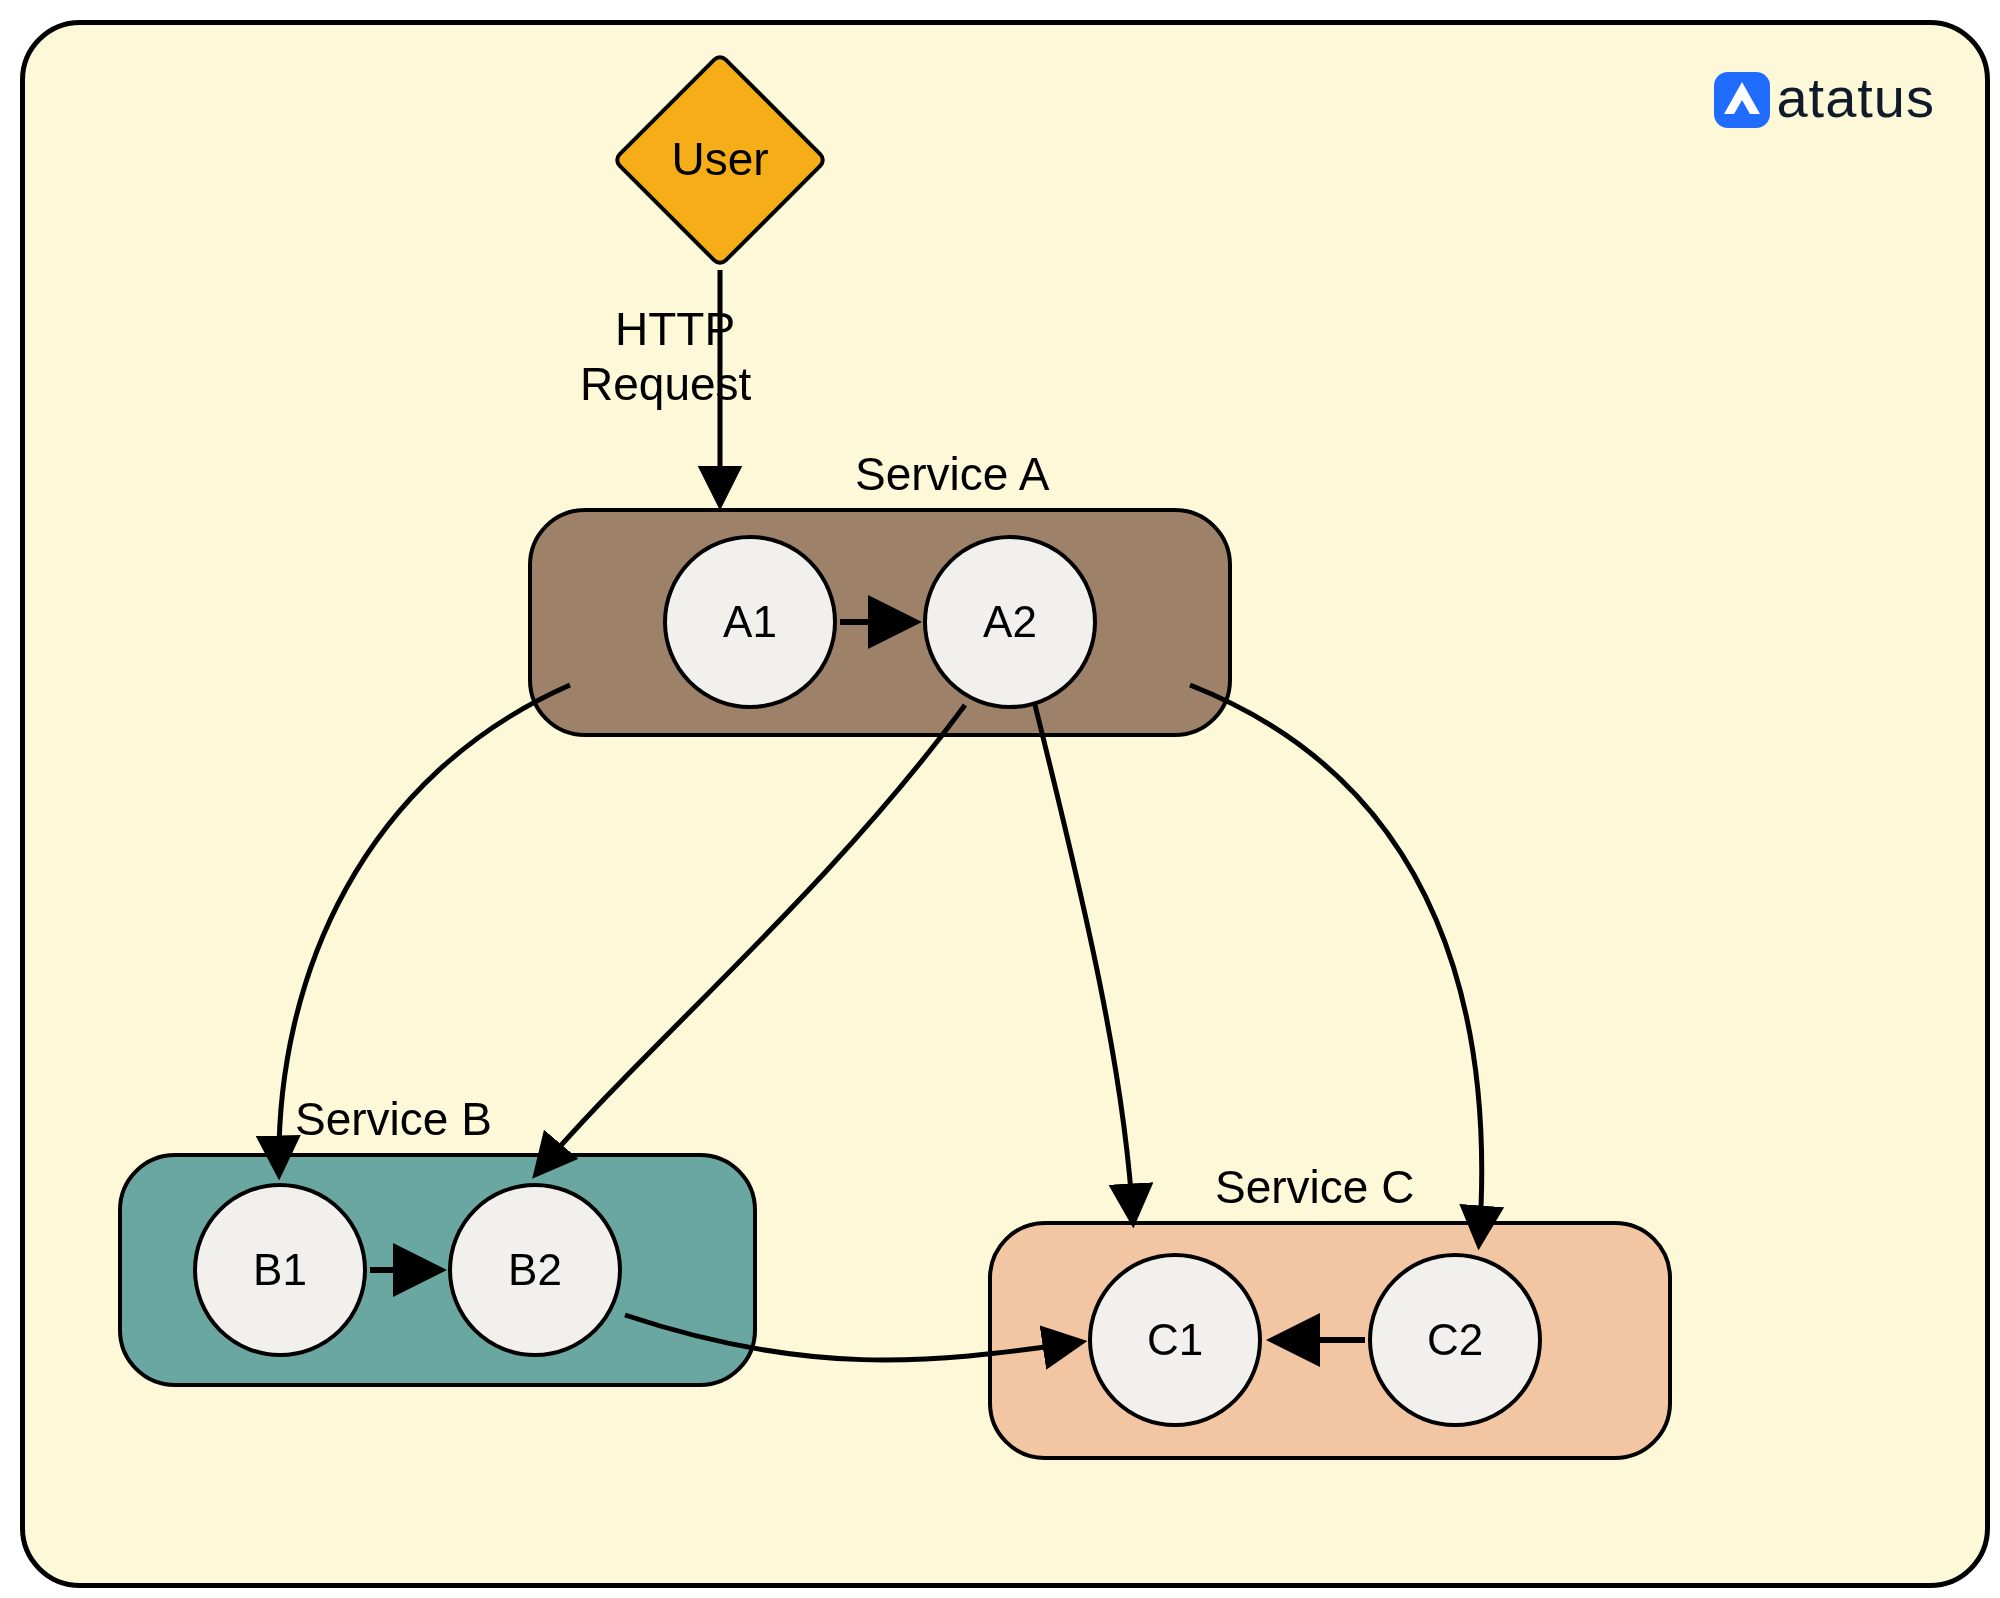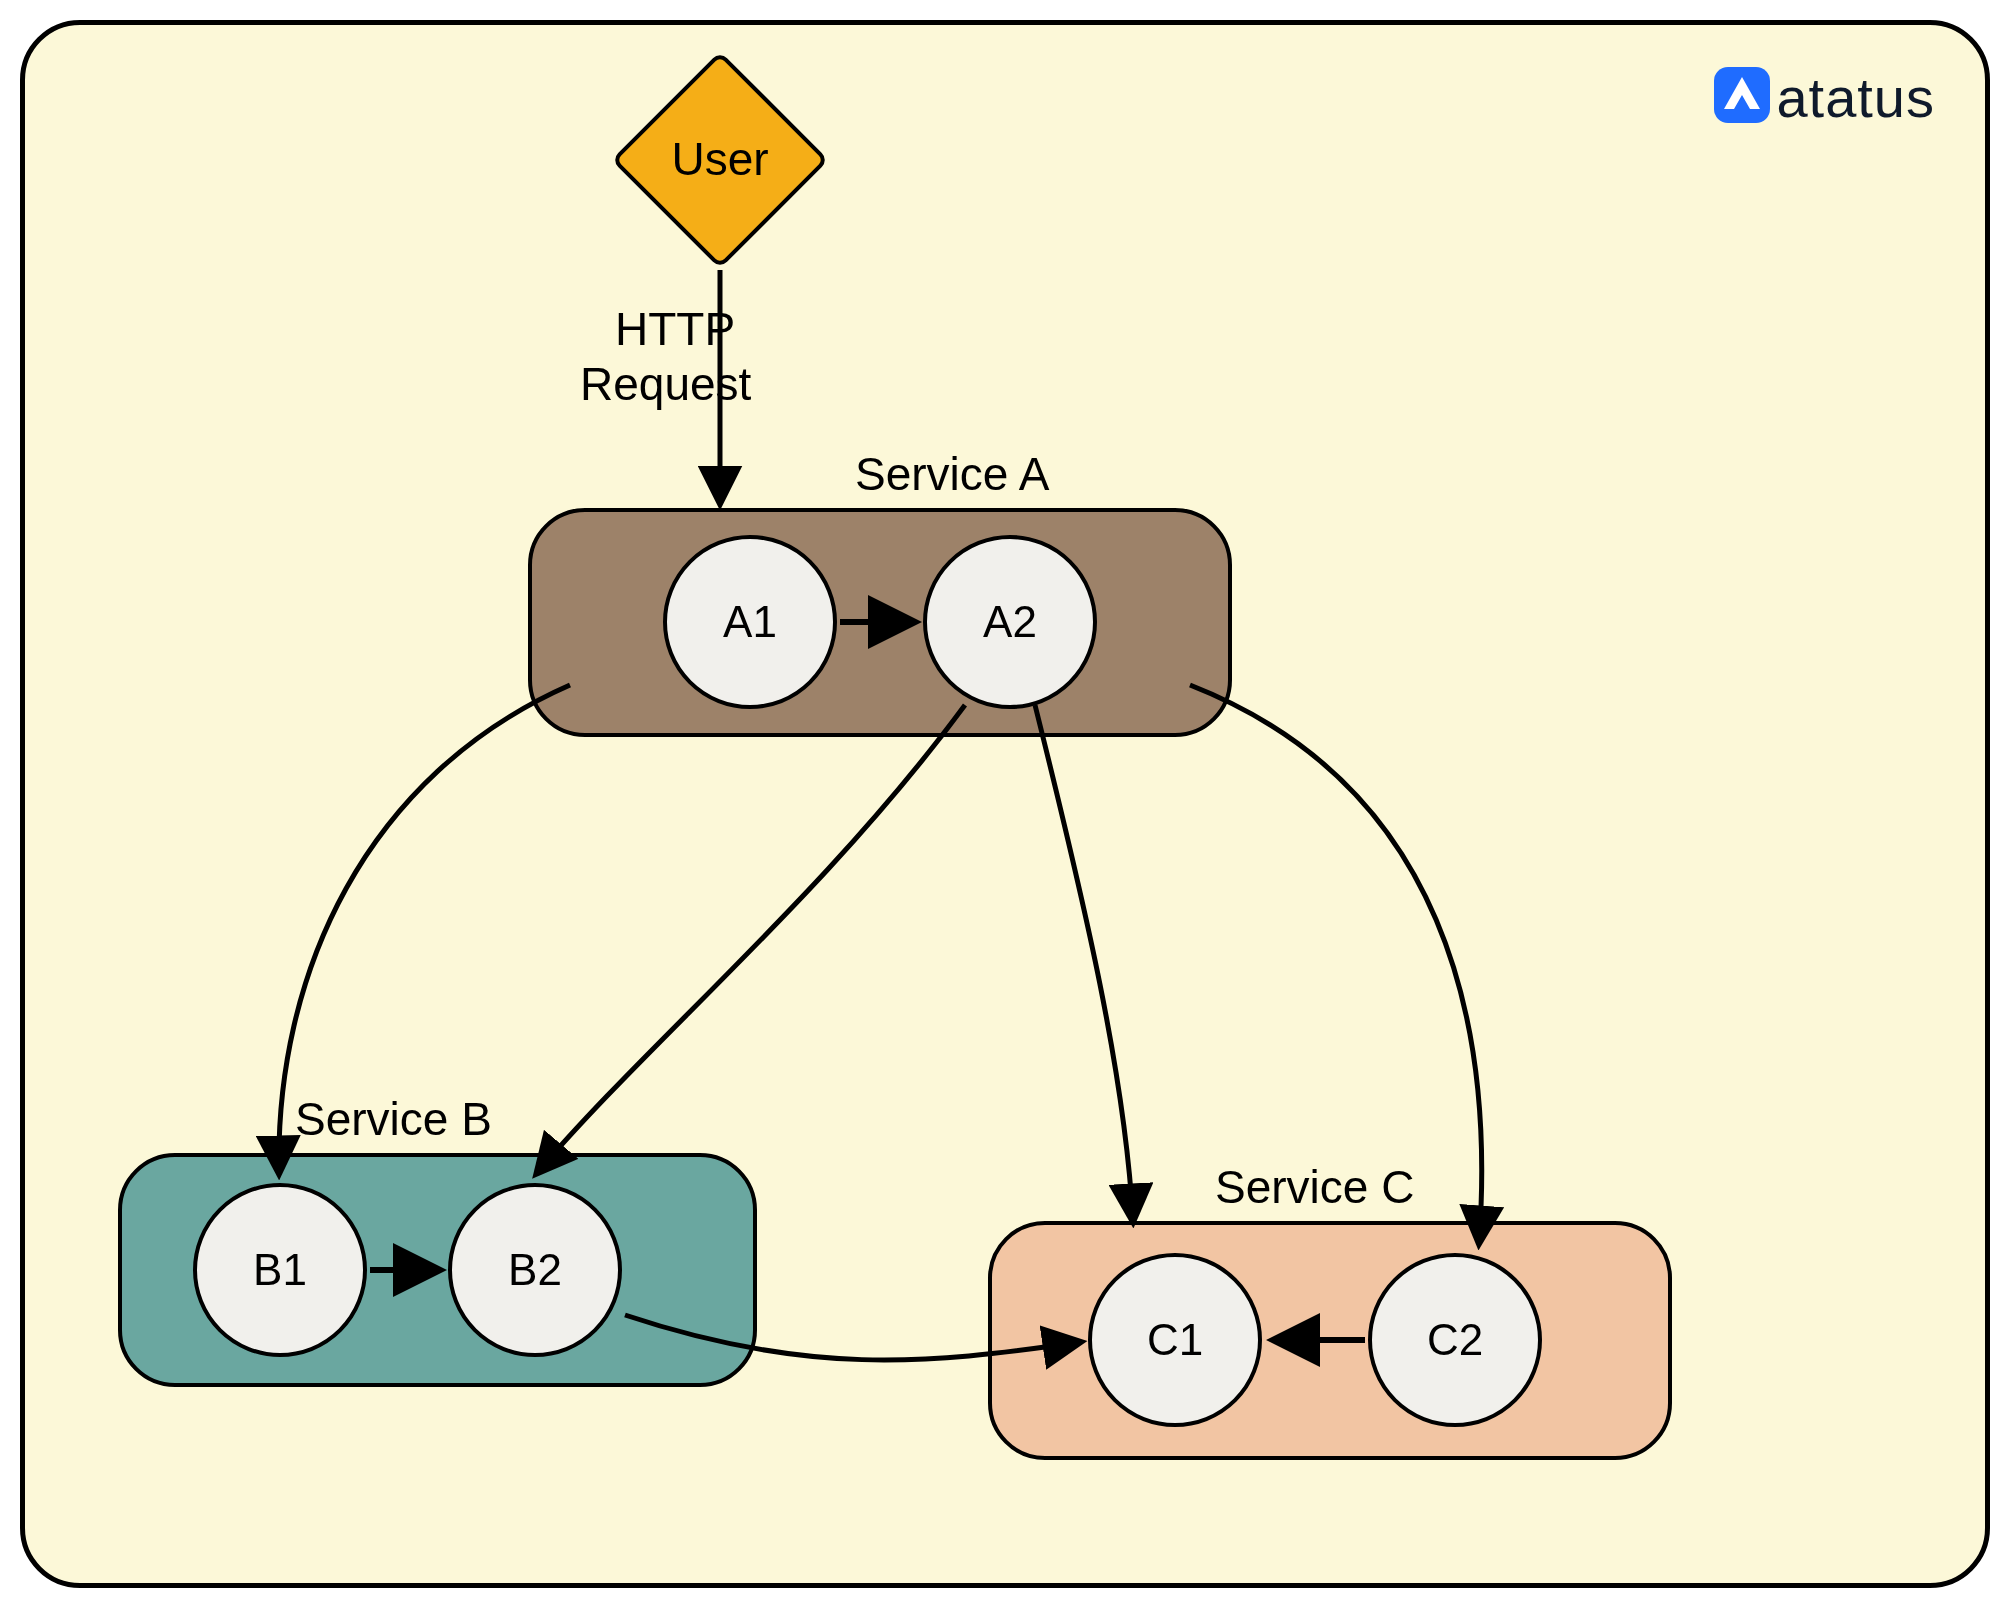--- a/index.html
+++ b/index.html
@@ -1,17 +1,17 @@
 <!DOCTYPE html>
 <html><head>
 <meta charset="utf-8">
 <style>
   html,body{margin:0;padding:0;width:2000px;height:1598px;background:#fff;font-family:Arial,Helvetica,sans-serif}
   .frame{position:absolute;left:20px;top:20px;width:1960px;height:1558px;border:5px solid #000;border-radius:60px;background:#fcf8d8;}
-  .brand{position:absolute;right:50px;top:40px;display:flex;align-items:flex-start;gap:4px}
+  .brand{position:absolute;right:50px;top:40px;display:flex;align-items:flex-end;gap:4px}
   .brand-name{font-size:56px;letter-spacing:1px;color:#0f1a2b;font-weight:500}
   text{font-family:Arial,Helvetica,sans-serif}
 </style>
 </head>
 <body>
 
 <div class="frame">
 
   <div class="brand">
     <svg width="60" height="60" viewBox="0 0 60 60">

